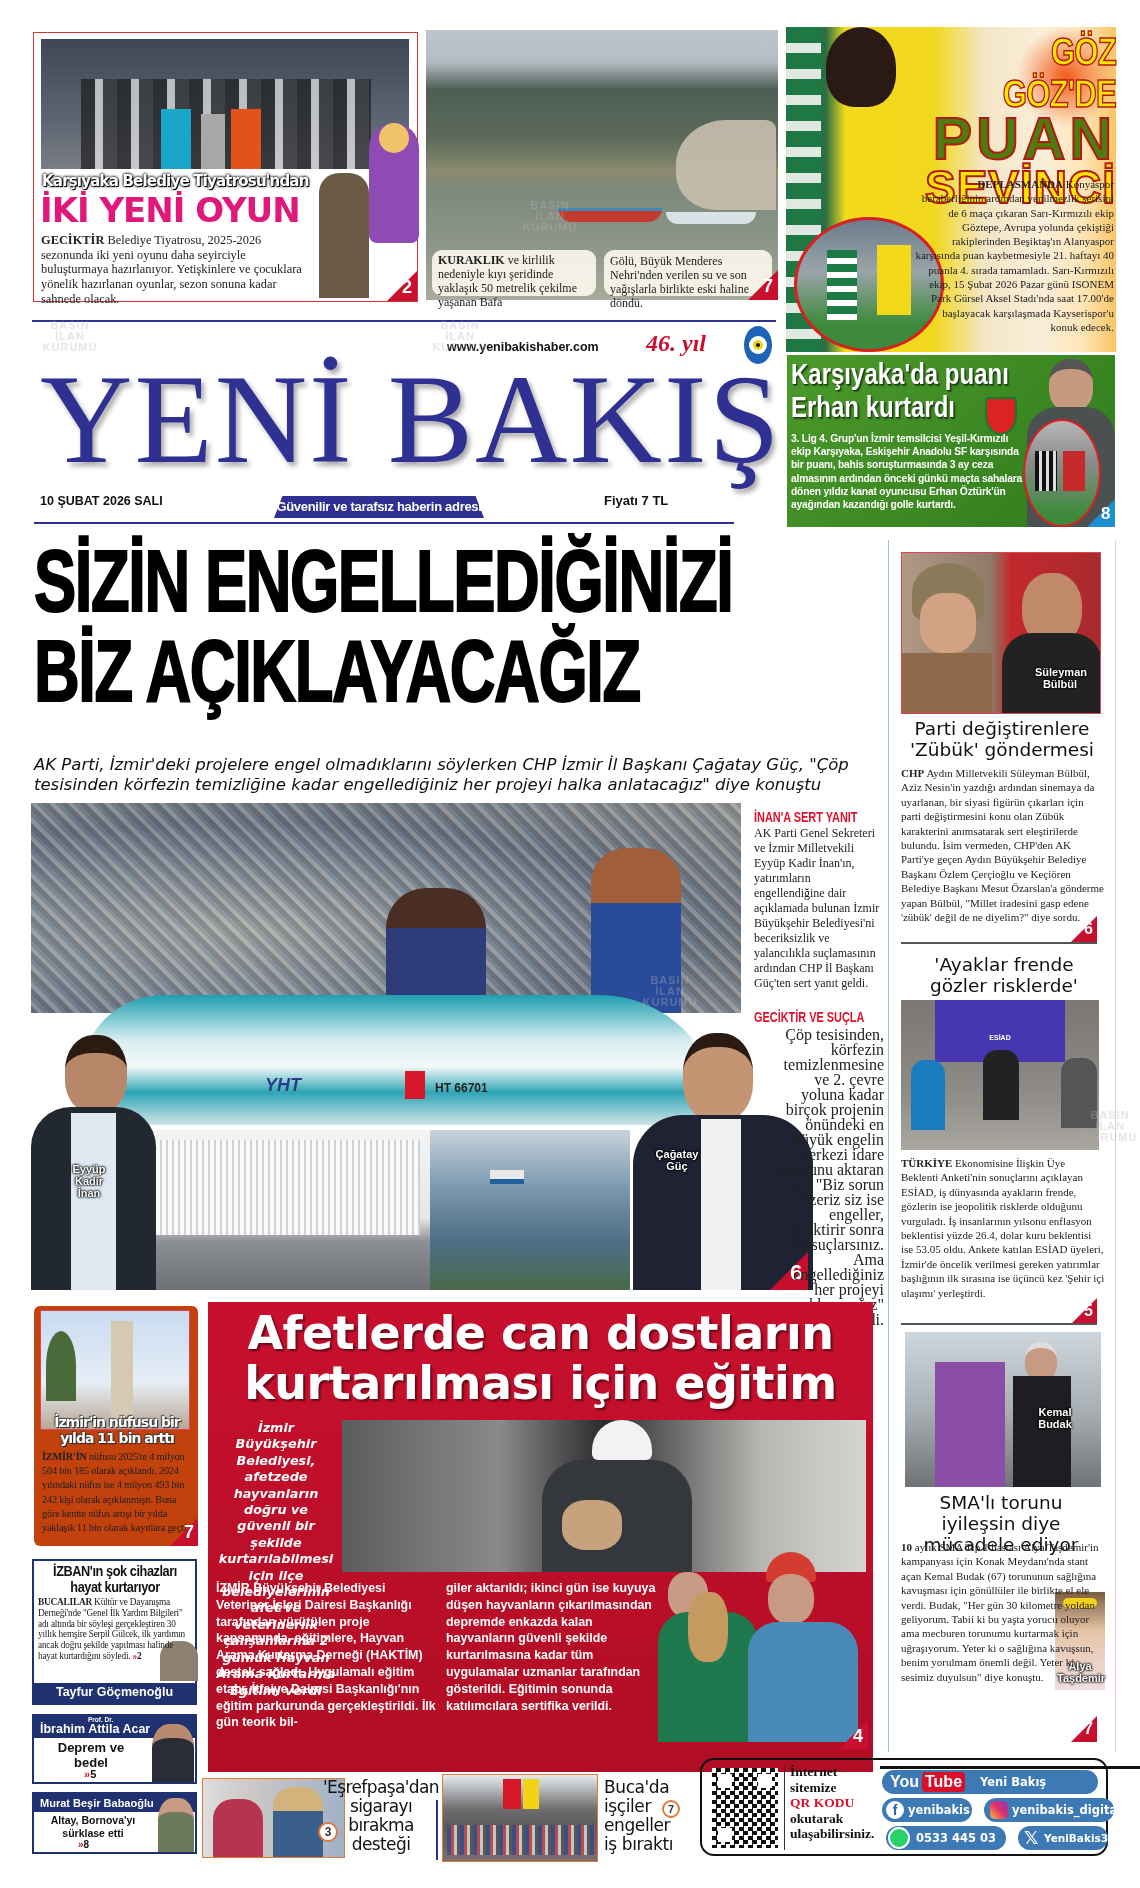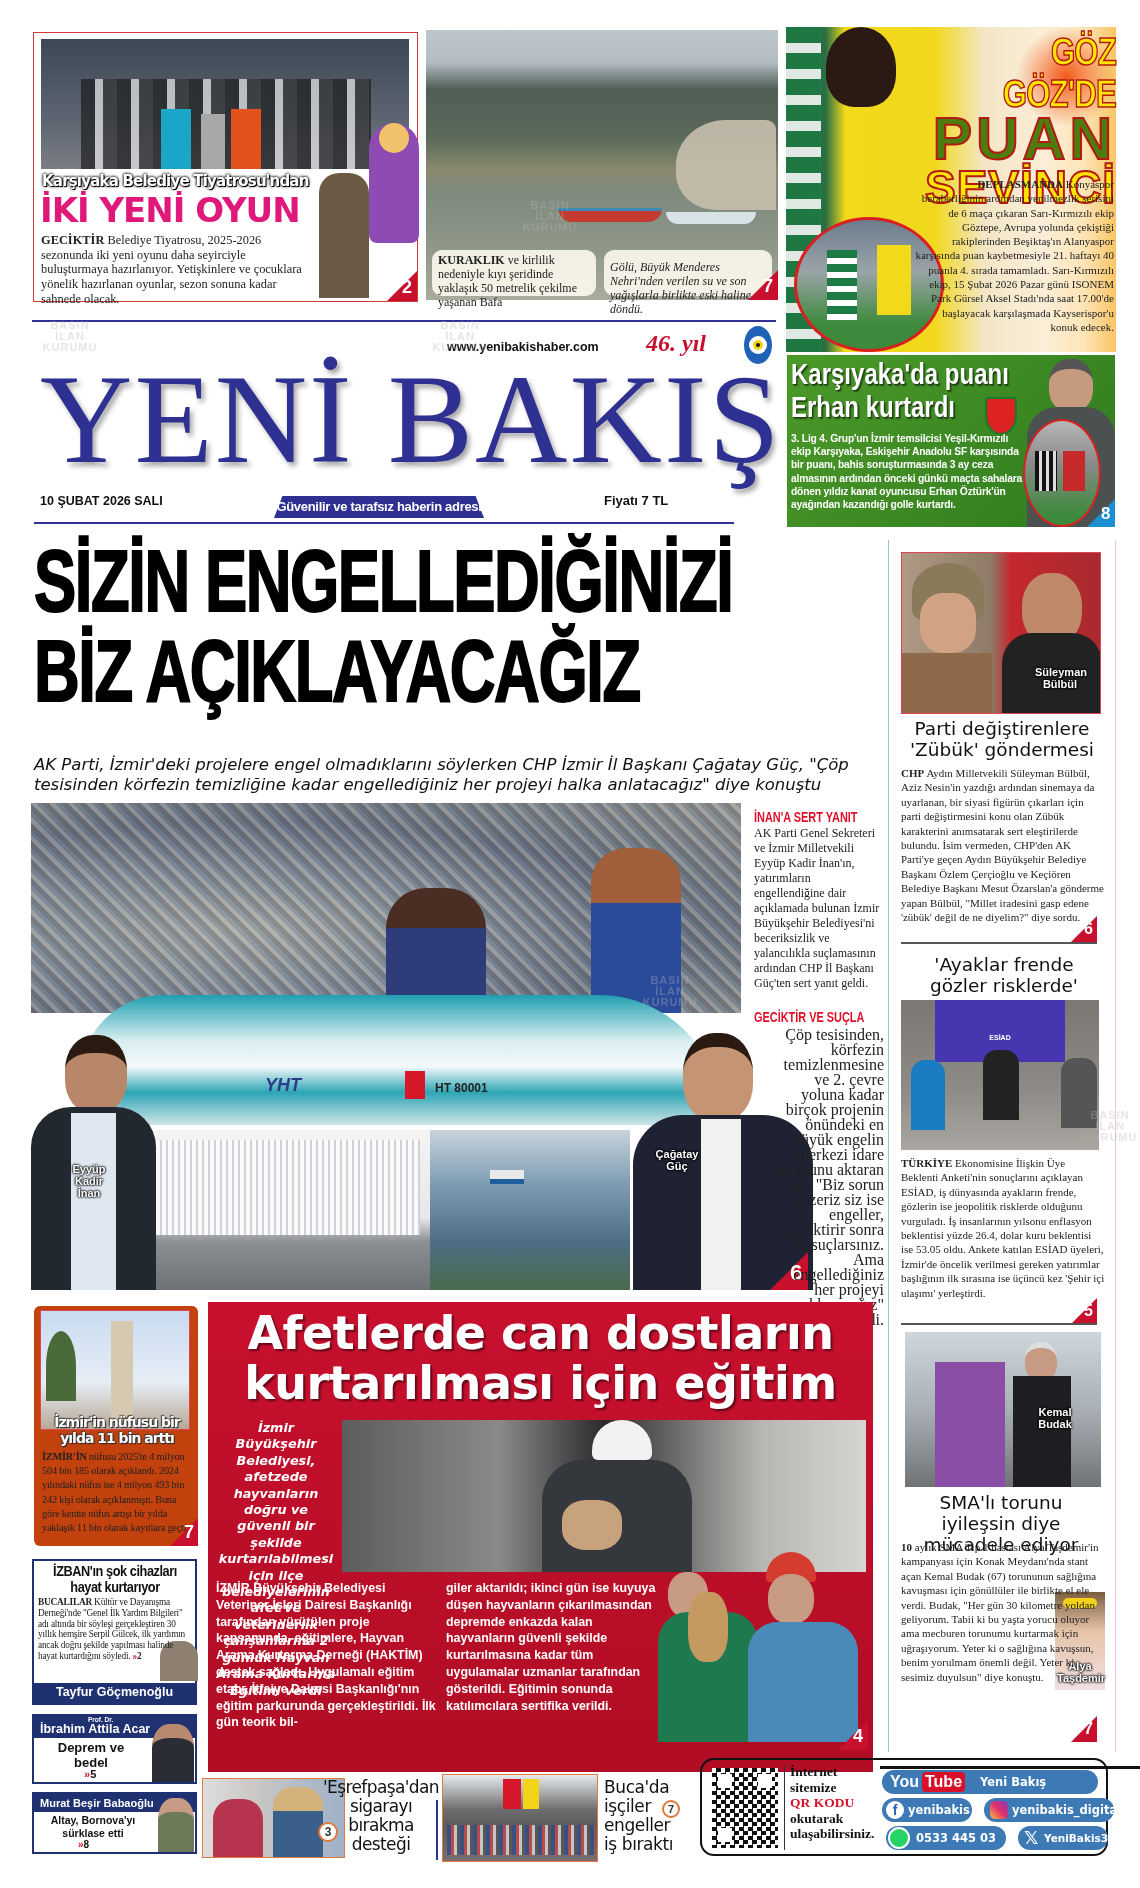--- a/index.html
+++ b/index.html
@@ -67,21 +67,21 @@
 
 <div id="box-bafa" class="abs">
   <div class="photo" style="left:0;top:0;width:352px;height:270px;background:linear-gradient(180deg,#bcc6cc 0%,#b3bcc2 12%,#4e5e55 22%,#5b6a5a 40%,#8a8a6e 52%,#7d8a7c 60%,#8e9788 80%,#a9ab9c 100%);">
     <div class="abs" style="left:250px;top:90px;width:100px;height:90px;background:#c8bfae;border-radius:50% 10% 0 40%;opacity:0.9;"></div>
     <div class="abs" style="left:132px;top:178px;width:104px;height:14px;background:#c43a2e;border-radius:0 0 30px 30px;border-top:3px solid #3a8ab4;"></div>
     <div class="abs" style="left:240px;top:182px;width:90px;height:12px;background:#d8e3e8;border-radius:0 0 25px 25px;"></div>
   </div>
   <div class="abs body-text" style="left:6px;top:220px;width:164px;height:46px;background:rgba(255,252,240,0.88);border-radius:10px;padding:3px 6px;font-size:12px;line-height:14px;">
     <b>KURAKLIK</b><span> ve kirlilik nedeniyle kıyı şeridinde yaklaşık 50 metrelik çekilme yaşanan Bafa</span>
   </div>
-  <div class="abs body-text" style="left:178px;top:220px;width:168px;height:46px;background:rgba(255,252,240,0.88);border-radius:10px;padding:10px 6px;font-size:12px;line-height:14px;font-style:italic;">
+  <div class="abs body-text" style="left:178px;top:220px;width:168px;height:46px;background:rgba(255,252,240,0.88);border-radius:10px;padding:4px 6px;font-size:12px;line-height:14px;">
     <span>Gölü, Büyük Menderes Nehri'nden verilen su ve son yağışlarla birlikte eski haline döndü.</span>
   </div>
   <div class="pagenum" style="right:0;bottom:0;border-left-width:30px;border-bottom-width:30px;">
       <span style="left:-15px;top:6px;font-size:18px;">7</span>
     </div>
 </div>
 
 <div id="box-goz" class="abs">
   <div class="photo" style="left:0;top:0;width:330px;height:325px;background:linear-gradient(90deg,#2d6b3c 0%,#2a6f43 12%,#f2d91a 18%,#f1d81e 45%,#f3e6c6 60%,#fbeed8 78%,#fde5b8 90%,#f9c565 100%);">
     <div class="abs" style="left:0;top:0;width:35px;height:325px;background:repeating-linear-gradient(180deg,#1c7a44 0 16px,#fff 16px 26px);opacity:0.85;"></div>
@@ -149,21 +149,21 @@
 
 <div class="photo" style="left:31px;top:803px;width:710px;height:210px;background:radial-gradient(ellipse at 30% 60%,#a9a8a0 0%,#858a90 35%,#6b707a 60%,#9a9890 100%);">
   <div class="abs" style="left:0;top:0;width:710px;height:210px;background:repeating-linear-gradient(45deg,rgba(60,70,90,0.25) 0 5px,rgba(220,220,220,0.25) 5px 9px,rgba(80,130,180,0.2) 9px 13px);"></div>
   <div class="abs" style="left:355px;top:85px;width:100px;height:125px;background:#2f3c7a;border-radius:40px 40px 0 0;border-top:40px solid #4a2e24;"></div>
   <div class="abs" style="left:560px;top:45px;width:90px;height:165px;background:#2a4a9a;border-radius:35px 35px 0 0;border-top:55px solid #a05e3a;"></div>
 </div>
 <div class="photo" style="left:80px;top:985px;width:640px;height:150px;">
   <div class="abs" style="left:0;top:10px;width:640px;height:130px;background:linear-gradient(180deg,#1f9fb1 0%,#d8eef0 35%,#f4f9fa 55%,#2ea5b5 75%,#cfe5e8 100%);border-radius:180px 260px 20px 20px;"></div>
   <div class="abs" style="left:185px;top:90px;font:italic 900 18px/20px 'Liberation Sans',sans-serif;color:#2a3c8a;">YHT</div>
   <div class="abs" style="left:325px;top:86px;width:20px;height:28px;background:#d6182a;"></div>
-  <div class="abs" style="left:355px;top:96px;font:700 12px/14px 'Liberation Sans',sans-serif;color:#222;">HT 80001</div>
+  <div class="abs" style="left:355px;top:96px;font:700 12px/14px 'Liberation Sans',sans-serif;color:#222;">HT 66701</div>
 </div>
 <div class="photo" style="left:140px;top:1130px;width:290px;height:160px;background:linear-gradient(180deg,#f4f4f4 0%,#e6e7ea 55%,#8b8e92 70%,#6e7176 100%);">
   <div class="abs" style="left:10px;top:10px;width:270px;height:95px;background:repeating-linear-gradient(90deg,#fafafa 0 4px,#cfd3d8 4px 6px);"></div>
 </div>
 <div class="photo" style="left:430px;top:1130px;width:200px;height:160px;background:linear-gradient(180deg,#c7d3dc 0%,#7d9ab0 35%,#4d6e86 70%,#4a6a4a 100%);">
   <div class="abs" style="left:60px;top:40px;width:34px;height:14px;background:#e9e9e9;border-bottom:5px solid #1f5f9a;"></div>
 </div>
 <div class="photo" style="left:31px;top:1035px;width:135px;height:255px;">
   <div class="abs" style="left:34px;top:0;width:62px;height:78px;background:#b8876a;border-radius:45% 45% 42% 42%;border-top:18px solid #2a1a12;"></div>
   <div class="abs" style="left:0;top:72px;width:125px;height:183px;background:#222830;border-radius:40px 40px 0 0;"></div>

